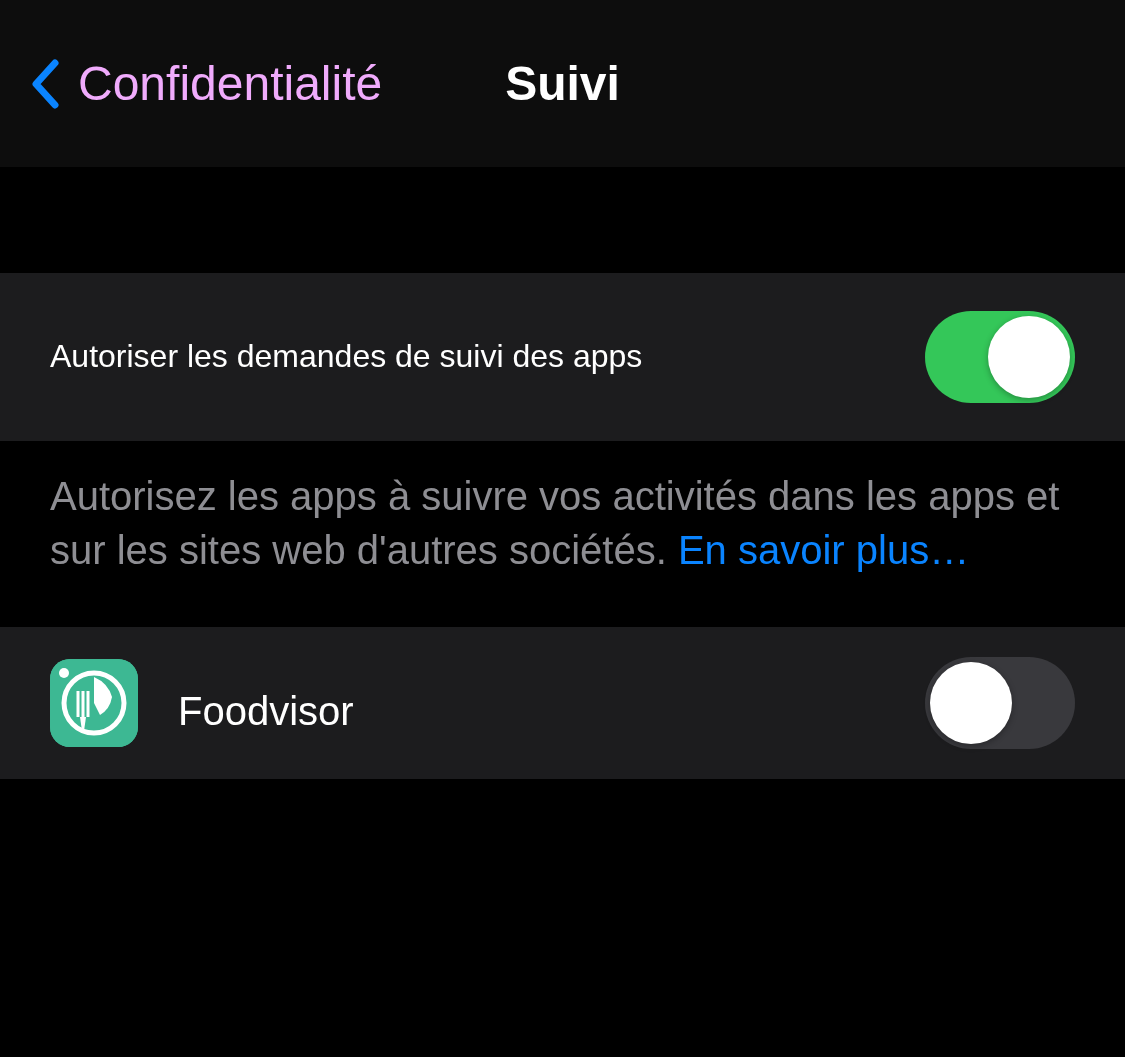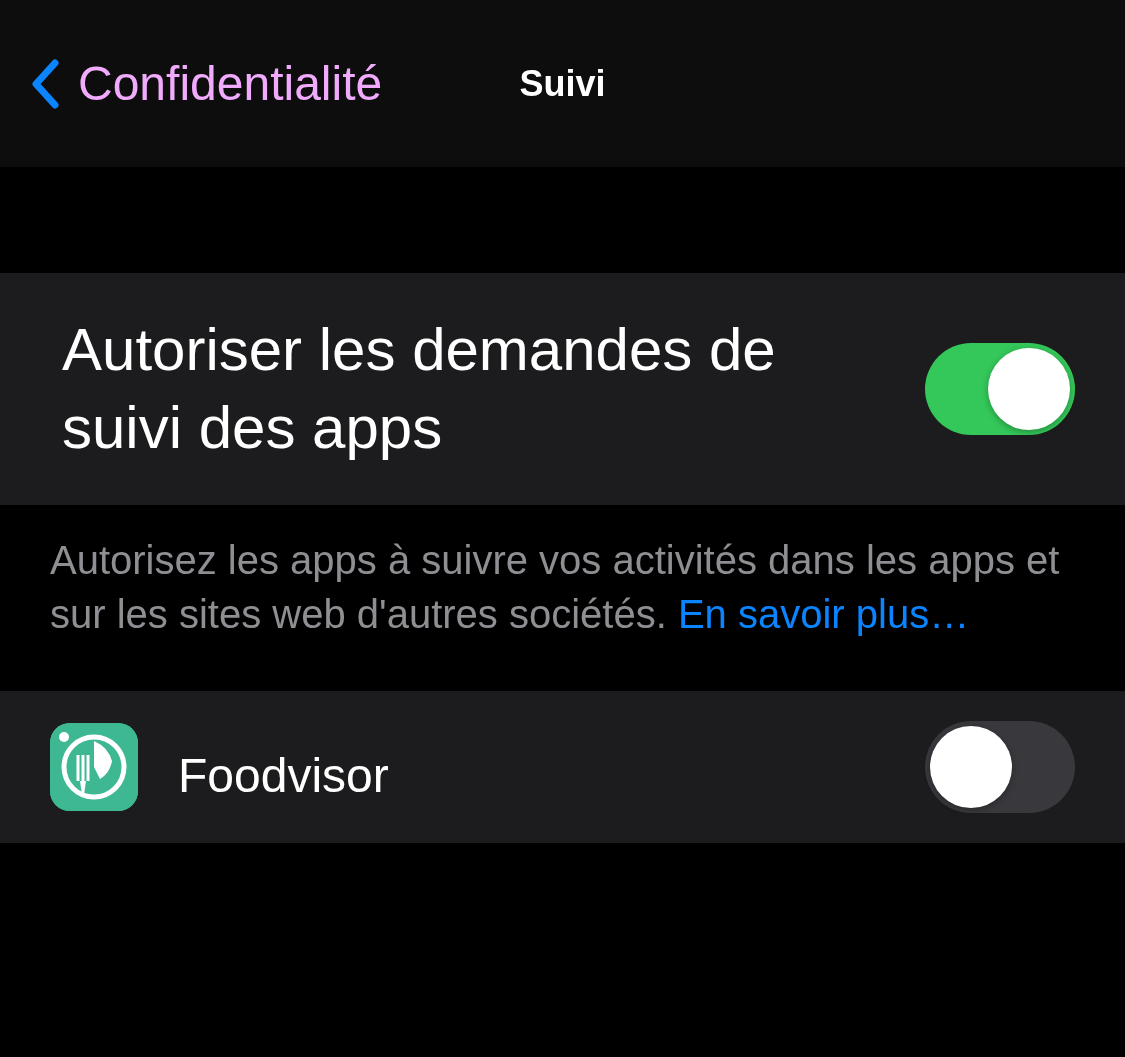--- a/index.html
+++ b/index.html
@@ -39,43 +39,42 @@
       height: 50px;
       margin-right: 18px;
     }
     .chevron-left svg {
       display: block;
     }
     .nav-title {
       position: absolute;
       left: 50%;
       transform: translateX(-50%);
-      font-size: 36px;
+      font-size: 48px;
       font-weight: 600;
       color: #ffffff;
     }
     .spacer {
       height: 105px;
       background: #000000;
     }
     .setting-row {
       background: #1c1c1e;
       padding: 38px 50px 38px 50px;
       display: flex;
       align-items: center;
       justify-content: space-between;
     }
     .setting-label {
-      font-size: 60px;
+      font-size: 32px;
       font-weight: 400;
       color: #ffffff;
       line-height: 1.3;
       flex: 1;
       padding-right: 30px;
-      margin-left: 12px;
     }
     .toggle {
       width: 150px;
       height: 92px;
       border-radius: 46px;
       position: relative;
       cursor: pointer;
       flex-shrink: 0;
     }
     .toggle.on {
@@ -125,21 +124,21 @@
       flex-shrink: 0;
       display: flex;
       align-items: center;
       justify-content: center;
       position: relative;
     }
     .app-icon svg {
       display: block;
     }
     .app-name {
-      font-size: 48px;
+      font-size: 40px;
       font-weight: 400;
       color: #ffffff;
       flex: 1;
       margin-top: 16px;
     }
   </style>
 </head>
 <body>
 
 <div class="nav-bar">

